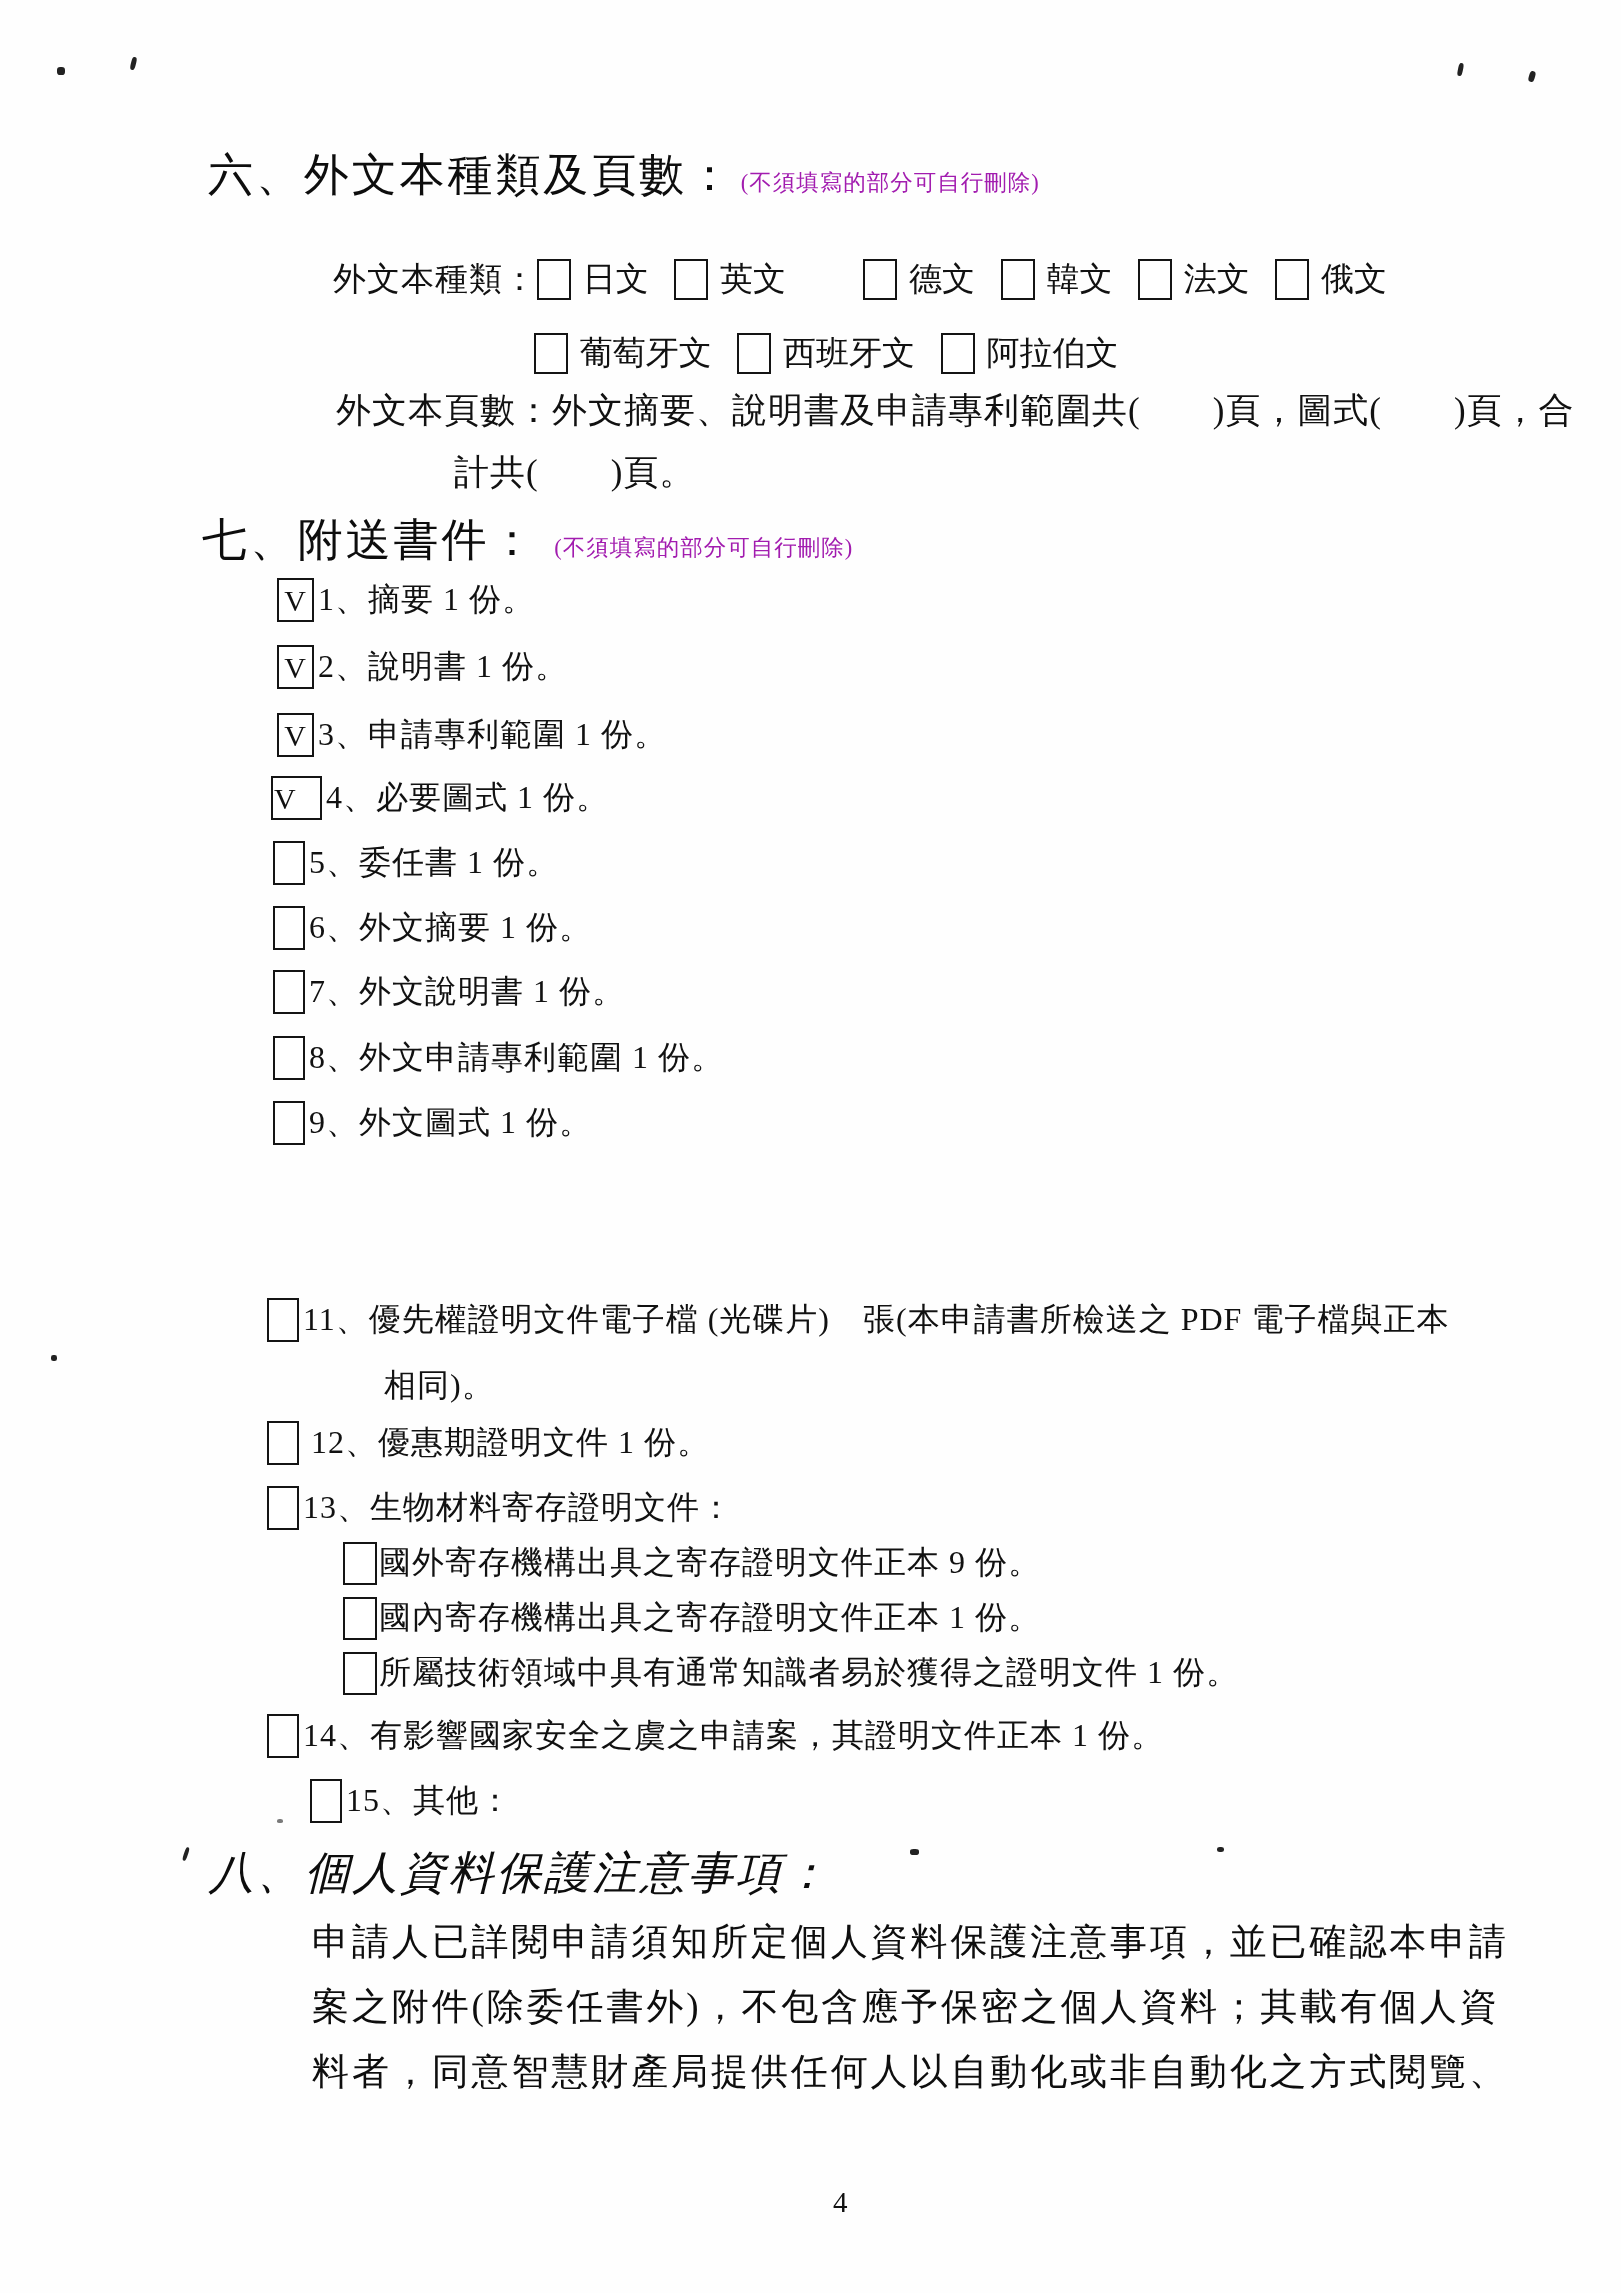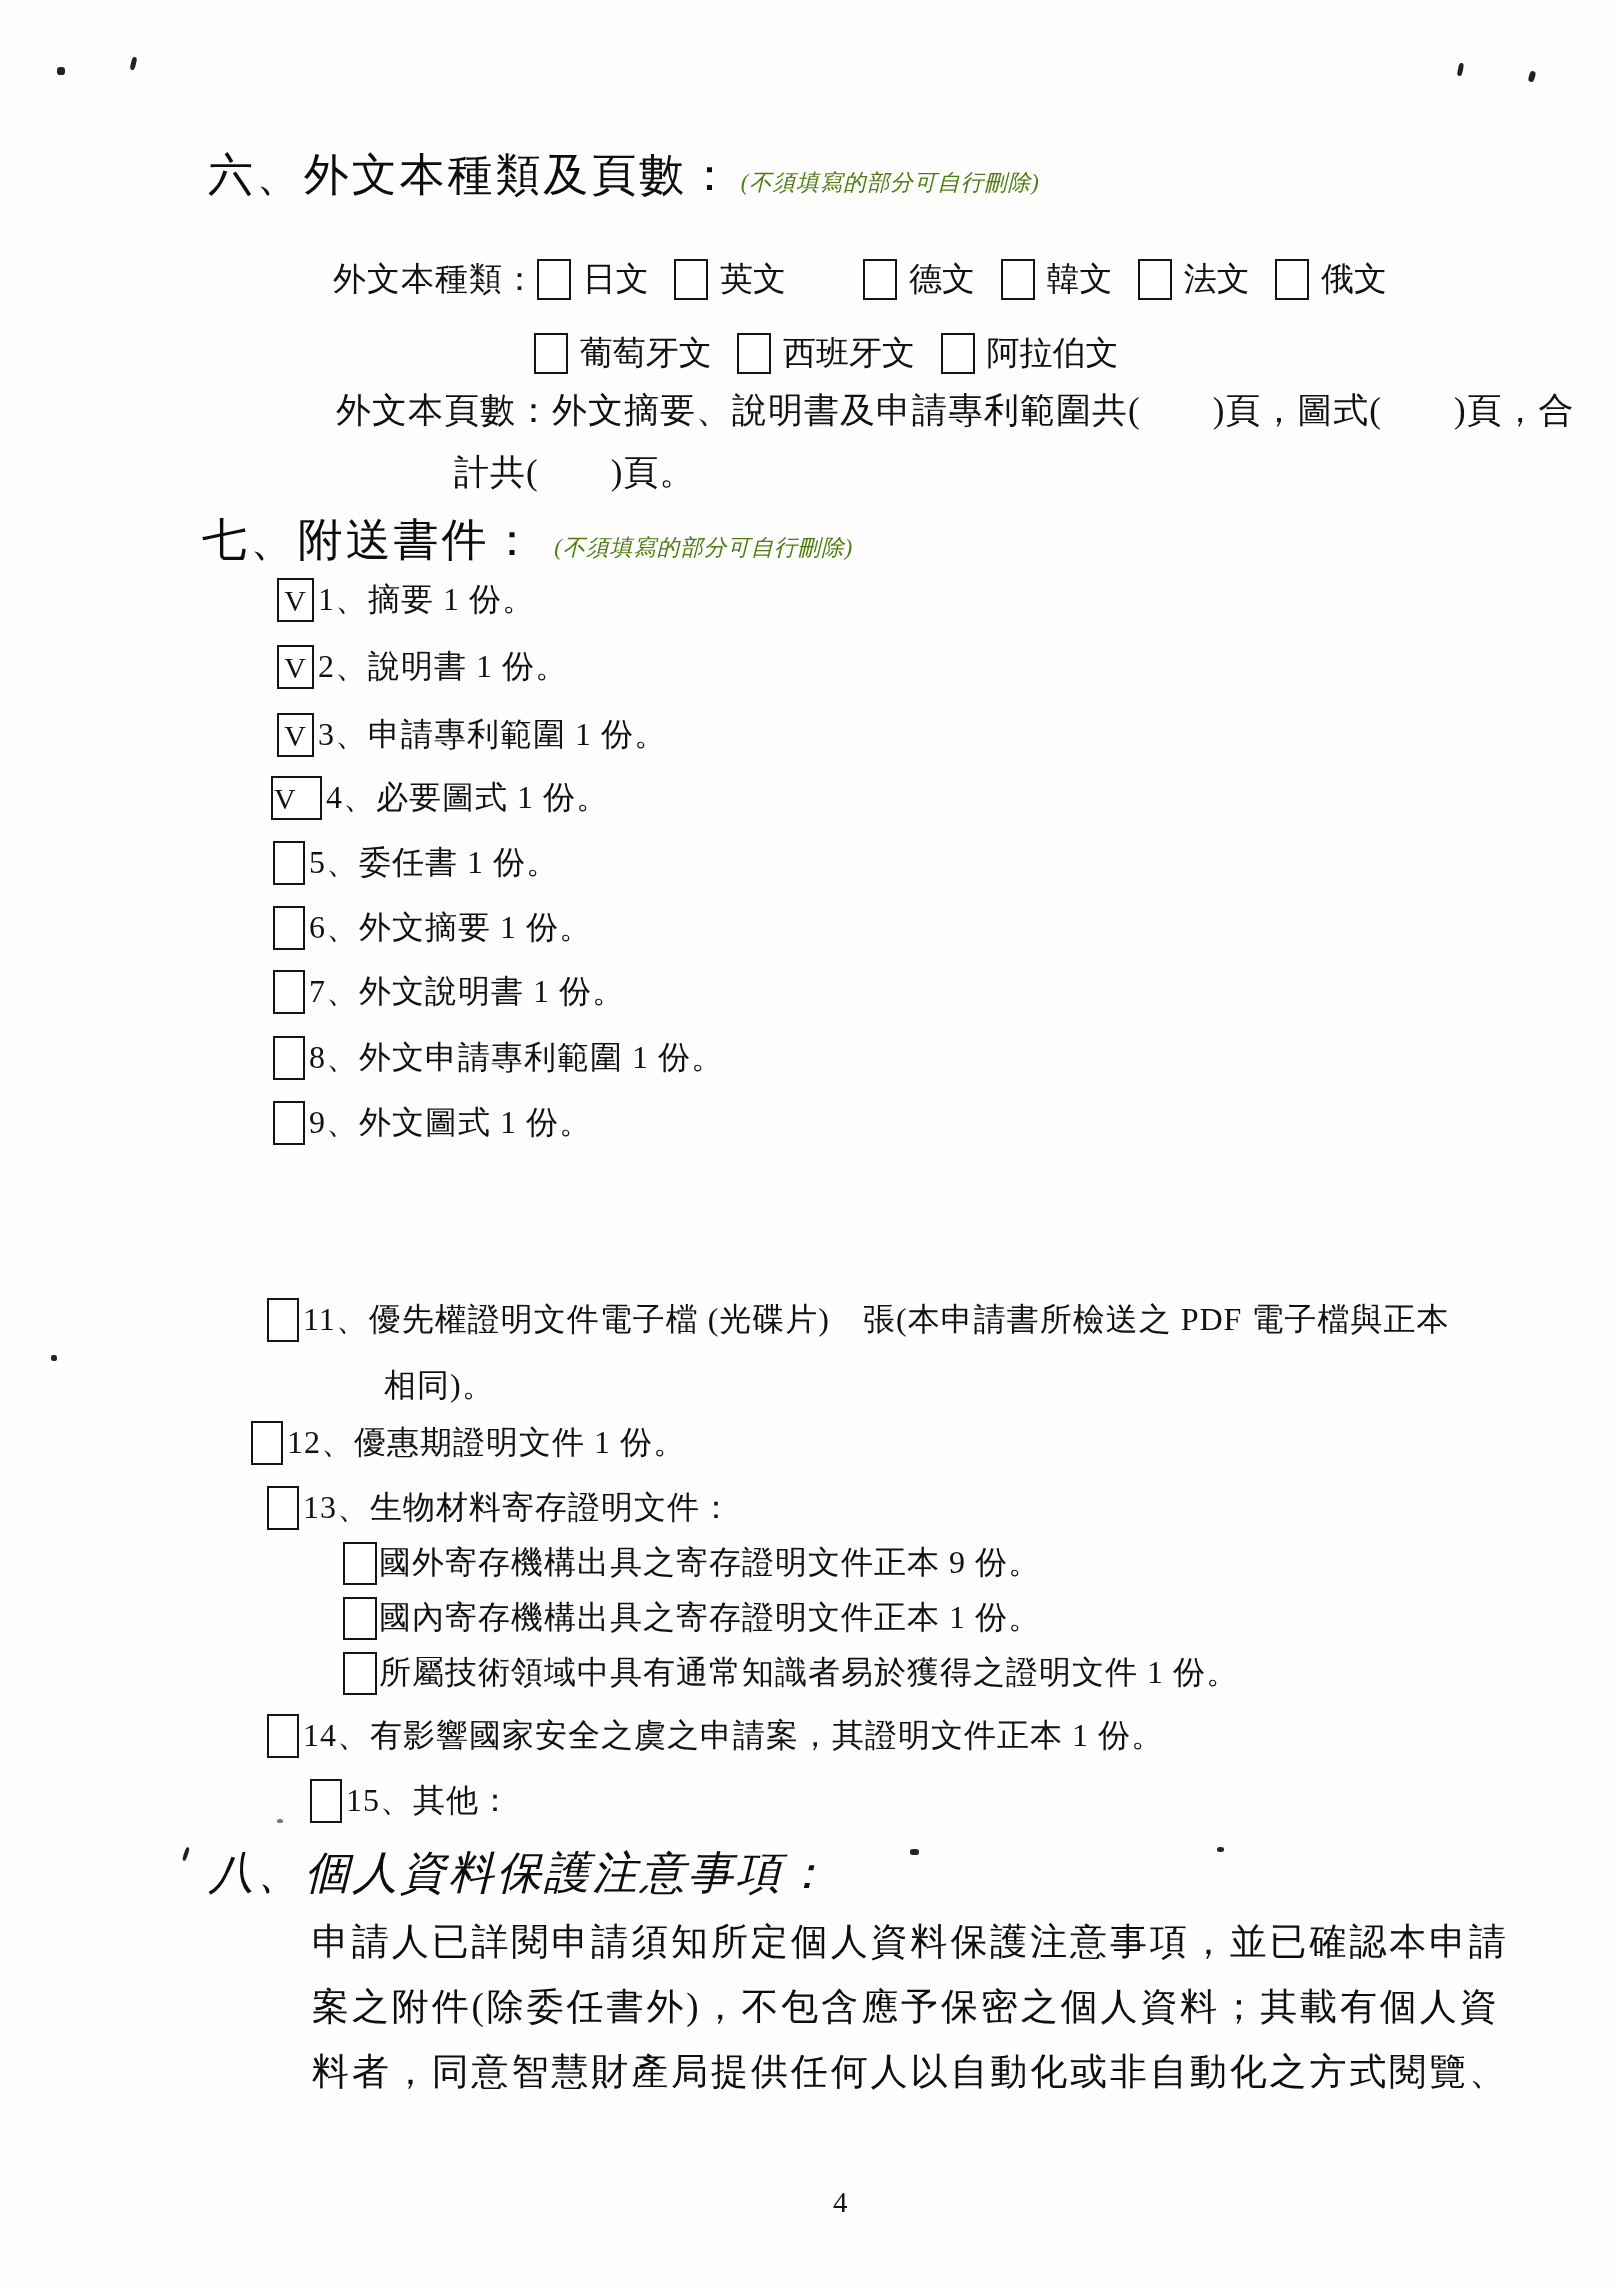--- a/index.html
+++ b/index.html
@@ -19,22 +19,21 @@
     letter-spacing:2.9px;
     white-space:nowrap;
     display:flex;
     align-items:baseline;
     color:#0d0d0d;
   }
   .sec-heading .note{
     font-size:22.5px;
     letter-spacing:1px;
     margin-left:5.9px;
-    color:#4d7c0f;
-    font-style:italic;
+    color:#a21caf;
   }
   
   .lang-row{
     position:absolute;
     display:flex;
     align-items:center;
     white-space:nowrap;
     font-size:33px;
   }
   .lang-label{letter-spacing:1px;}
@@ -230,21 +229,21 @@
   <div class="chk-row" style="left:267px;top:1298px;">
     <span class="cbx" style="width:32px;">
         <span class="mark"></span>
       </span>
     <span class="txt">11、優先權證明文件電子檔 (光碟片)　張(本申請書所檢送之 PDF 電子檔與正本</span>
   </div>
   <div class="cont-line" style="left:384px;top:1364px;">
     <span>相同)。</span>
   </div>
 
-  <div class="chk-row" style="left:251px;top:1421px;">
+  <div class="chk-row" style="left:267px;top:1421px;gap:8px;">
     <span class="cbx" style="width:32px;">
         <span class="mark"></span>
       </span>
     <span class="txt">12、優惠期證明文件 1 份。</span>
   </div>
   <div class="chk-row" style="left:267px;top:1486px;">
     <span class="cbx" style="width:32px;">
         <span class="mark"></span>
       </span>
     <span class="txt">13、生物材料寄存證明文件：</span>

